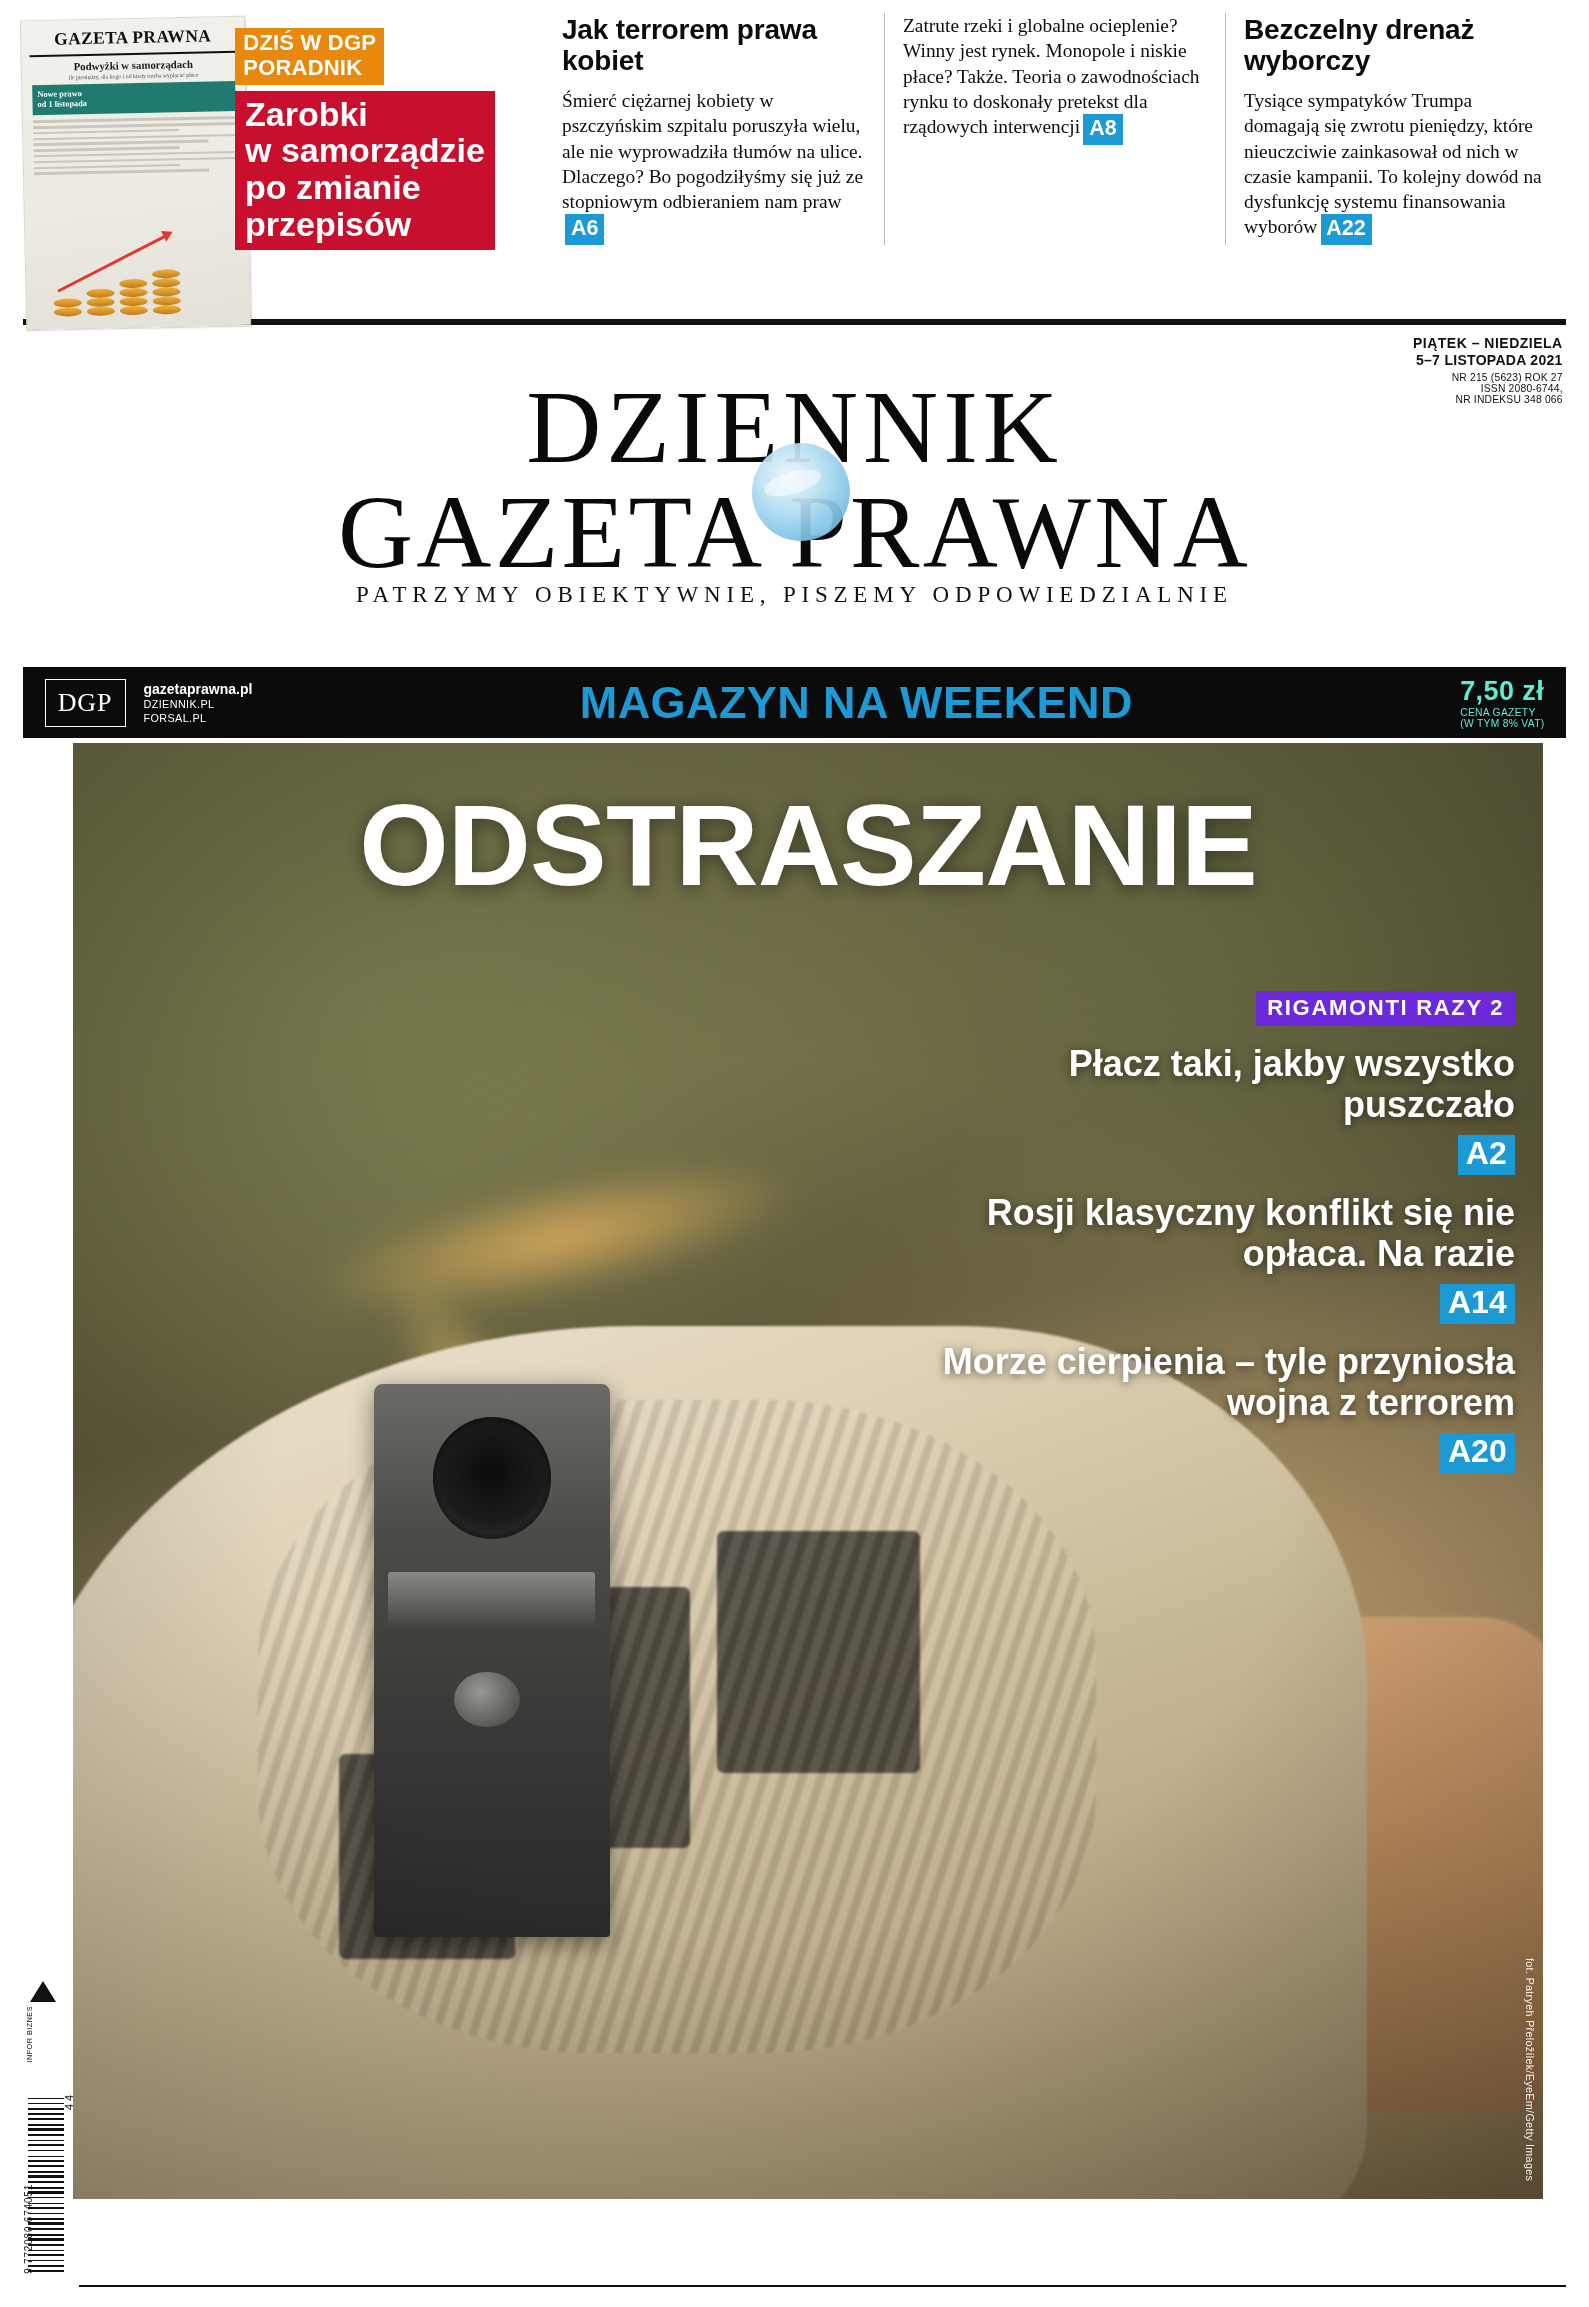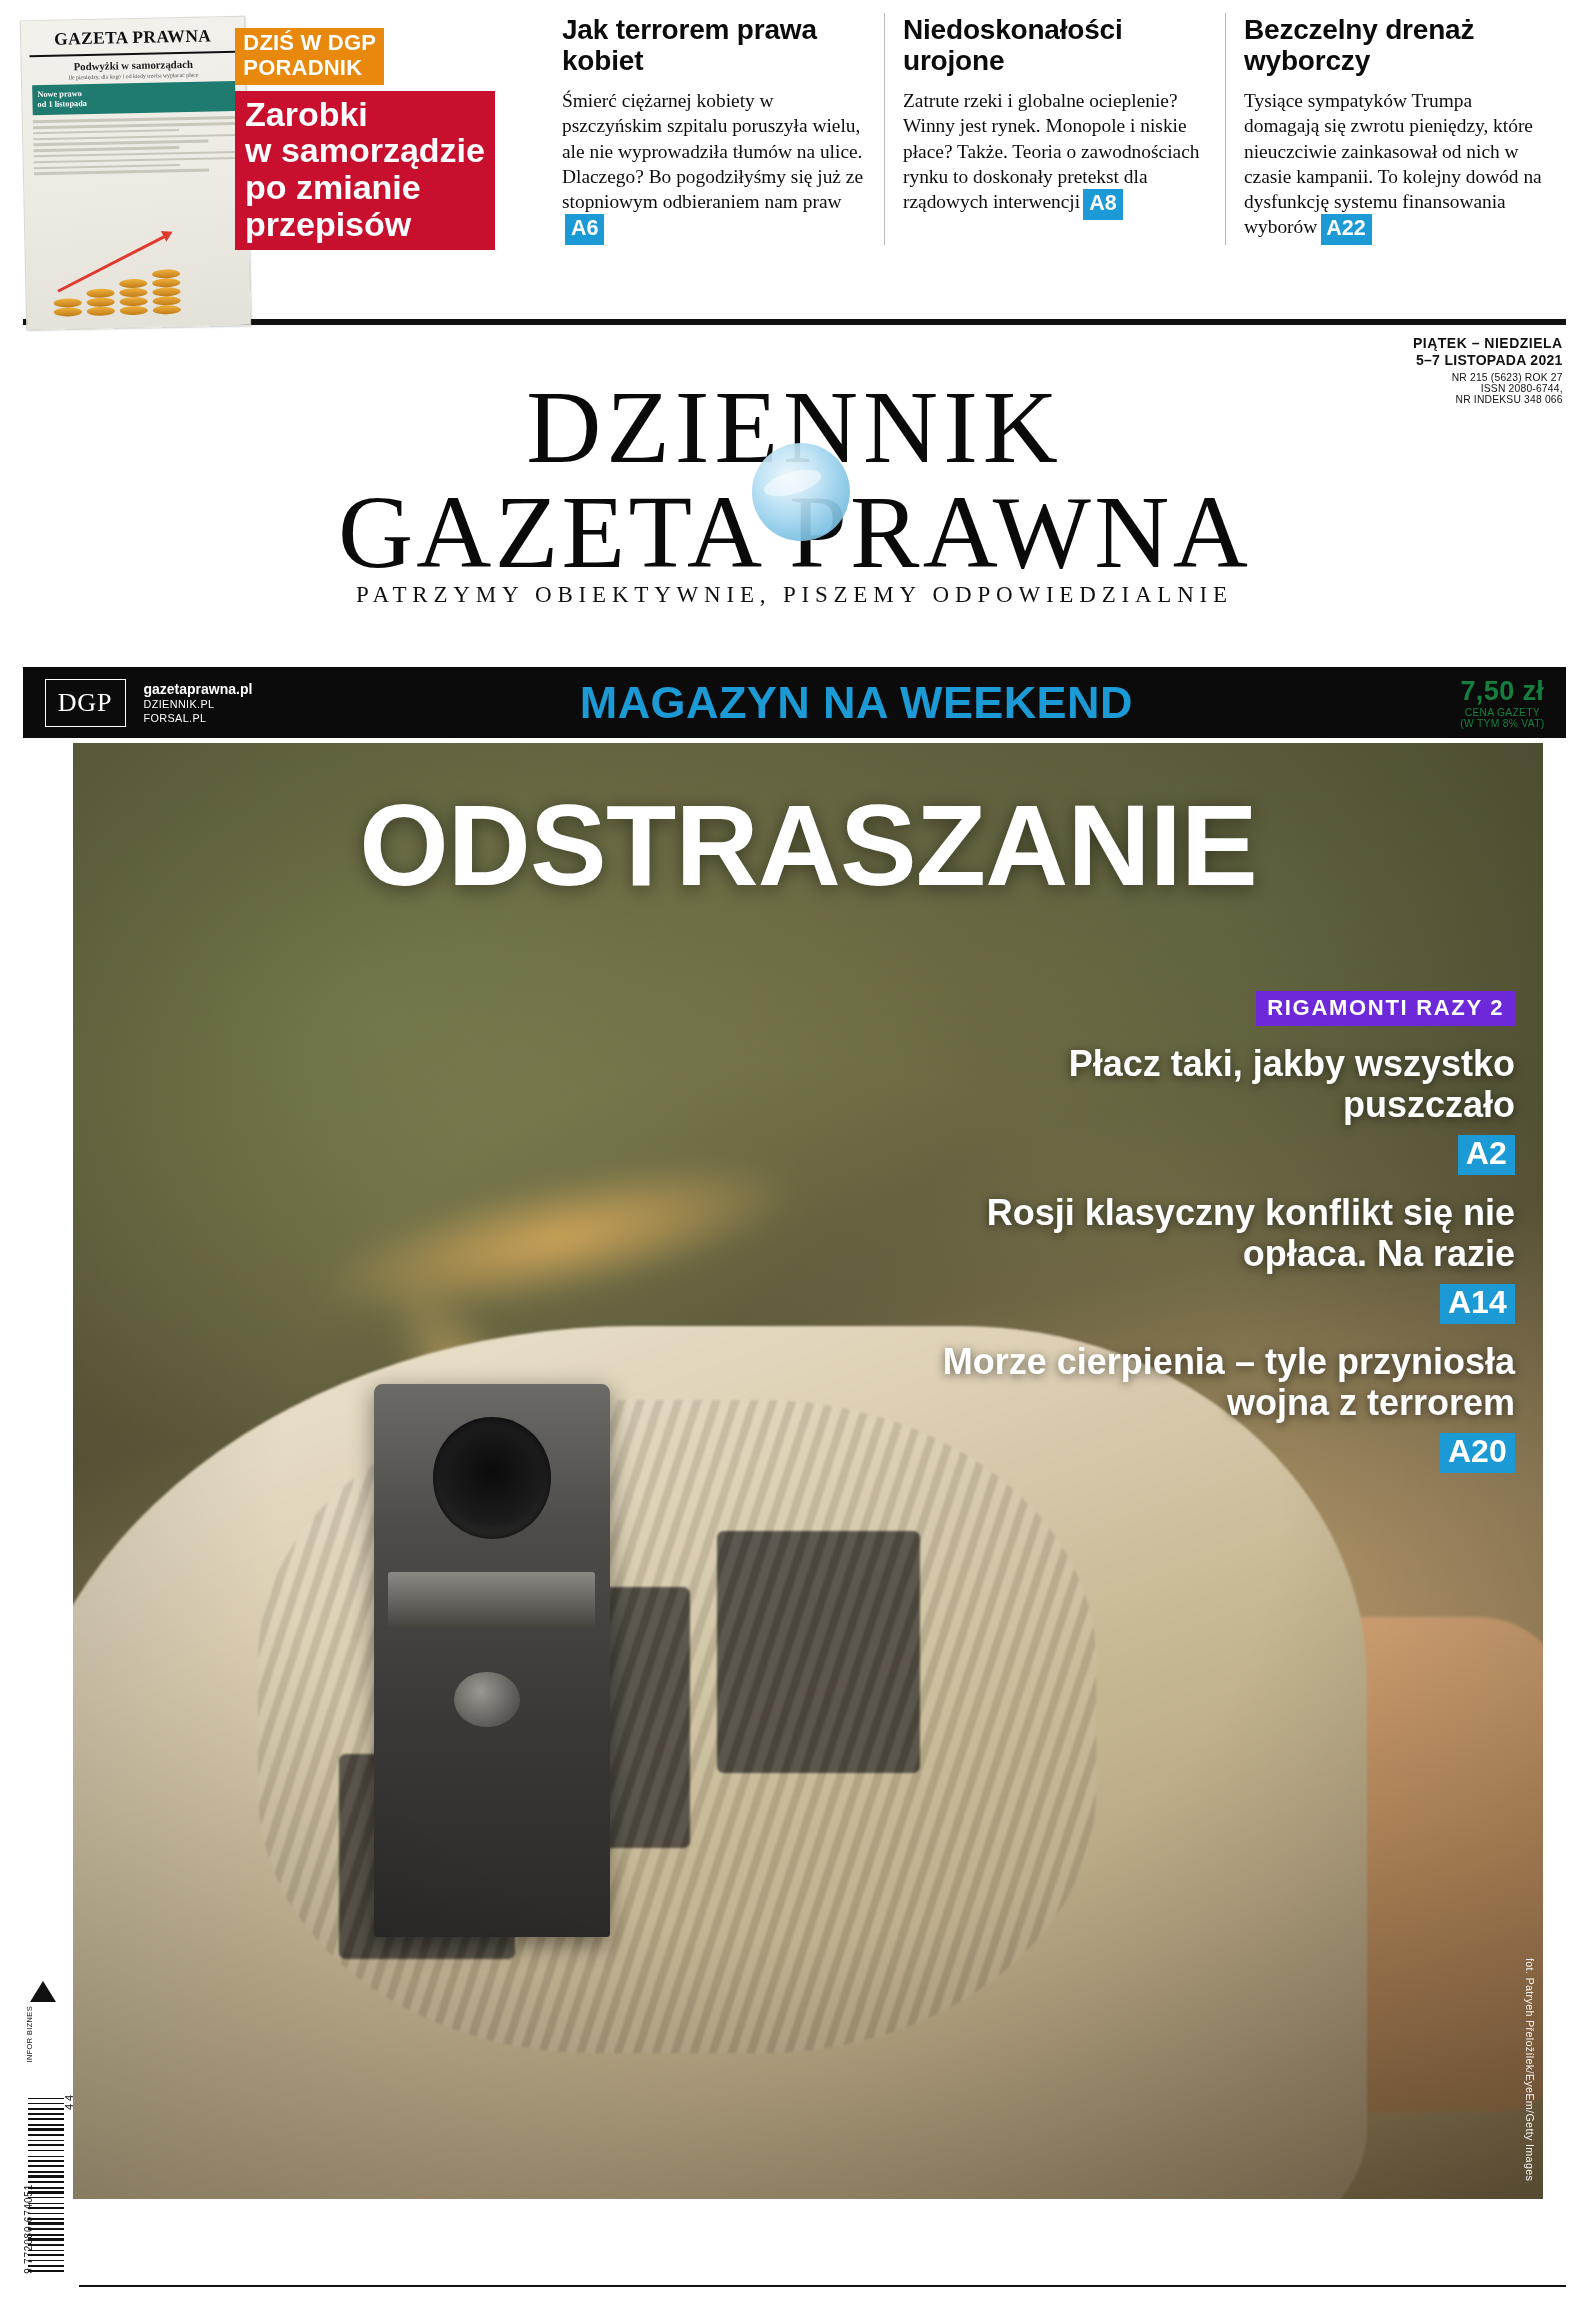--- a/index.html
+++ b/index.html
@@ -312,22 +312,22 @@
     flex: 1 1 auto;
     text-align: center;
     color: #1c9ad6;
     font-family: "Liberation Sans", sans-serif;
     font-weight: bold;
     font-size: 45px;
     letter-spacing: 0.4px;
   }
   .price {
     flex: 0 0 auto;
-    color: #15803d;
-    text-align: center;
+    color: #5eead4;
+    text-align: left;
     font-family: "Liberation Sans", sans-serif;
   }
   .price .p1 { font-size: 27px; font-weight: bold; letter-spacing: 0.4px;}
   .price .p2 { font-size: 10.3px; letter-spacing: 0.3px;}
   .price .p3 { font-size: 10.3px; letter-spacing: 0.3px;}
 
   
   .cover {
     position: relative;
     height: 1456px;
@@ -637,21 +637,20 @@
     </div>
 
     <div class="teaser-cols">
 
       <div class="teaser-col">
         <h2>Jak terrorem prawa kobiet</h2>
         <p><span>Śmierć ciężarnej kobiety w pszczyńskim szpitalu poruszyła wielu, ale nie wyprowadziła tłumów na ulice. Dlaczego? Bo pogodziłyśmy się już ze stopniowym odbieraniem nam praw</span><span class="pagetag">A6</span></p>
       </div>
 
       <div class="teaser-col">
-        <h2>Niedoskonałości urojone</h2>
         <p><span>Zatrute rzeki i globalne ocieplenie? Winny jest rynek. Monopole i niskie płace? Także. Teoria o zawodnościach rynku to doskonały pretekst dla rządowych interwencji</span><span class="pagetag">A8</span></p>
       </div>
 
       <div class="teaser-col">
         <h2>Bezczelny drenaż wyborczy</h2>
         <p><span>Tysiące sympatyków Trumpa domagają się zwrotu pieniędzy, które nieuczciwie zainkasował od nich w czasie kampanii. To kolejny dowód na dysfunkcję systemu finansowania wyborów</span><span class="pagetag">A22</span></p>
       </div>
 
     </div>
   </div>

